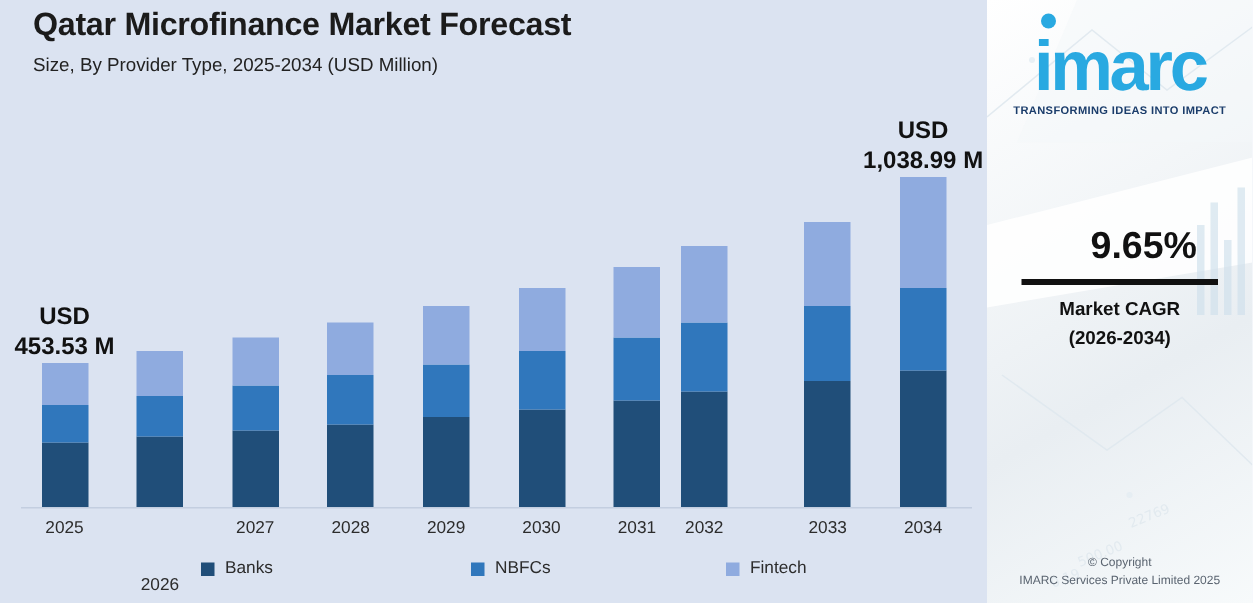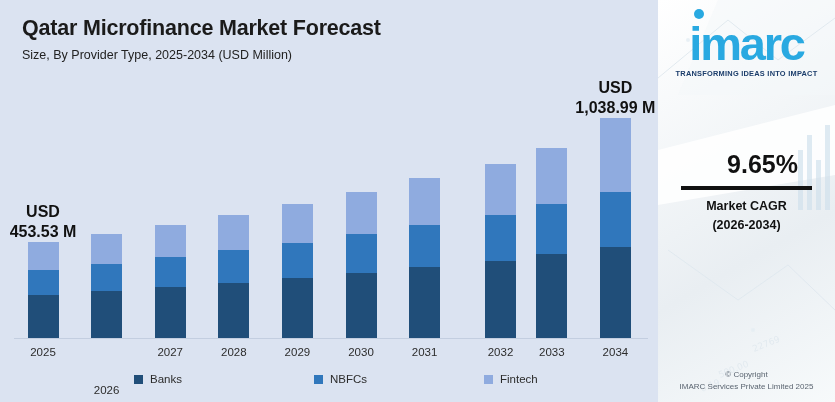--- a/index.html
+++ b/index.html
@@ -12,21 +12,21 @@
   }
   #root { position: relative; width: 835px; height: 402px; display: flex; }
 
   
   .chart-panel {
     position: relative;
     width: 658px; height: 402px;
     background: #dbe3f1;
     overflow: hidden;
   }
-  .chart-header { position: absolute; left: 22px; top: 16px; }
+  .chart-header { position: absolute; left: 22px; top: 4px; }
   .chart-title {
     font-size: 21.5px; font-weight: bold; color: #1b1b1b;
     letter-spacing: -0.2px; white-space: nowrap;
   }
   .chart-subtitle {
     font-size: 12.5px; color: #222; margin-top: 7px; white-space: nowrap;
   }
 
   .plot {
     position: absolute;
@@ -179,21 +179,21 @@
           <div class="bar-xlabel" style="top: 154.315px;">2030</div>
         </div>
         <div class="bar-group" style="left: 409.1px; top: 178.133px; bottom: auto; width: 31px; height: 159.867px;">
           <div class="bar" style="height: 159.867px; top: 0px;">
             <div class="seg seg-banks" style="background: rgb(32, 78, 121); height: 70.7225px; bottom: 0px; top: auto;"></div>
             <div class="seg seg-nbfc" style="background: rgb(48, 119, 188); height: 42.2429px; bottom: 70.7225px; top: auto;"></div>
             <div class="seg seg-fintech" style="background: rgb(143, 171, 223); height: 46.9013px; bottom: 112.965px; top: auto;"></div>
           </div>
           <div class="bar-xlabel" style="top: 167.867px;">2031</div>
         </div>
-        <div class="bar-group" style="left: 485px; top: 163.735px; bottom: auto; width: 31px; height: 173px; border-radius: 14px;">
+        <div class="bar-group" style="left: 454px; top: 163.735px; bottom: auto; width: 31px; height: 173px; border-radius: 14px;">
           <div class="bar" style="height: 174.265px; top: 0px;">
             <div class="seg seg-banks" style="background: rgb(32, 78, 121); height: 76.8631px; bottom: 0px; top: auto;"></div>
             <div class="seg seg-nbfc" style="background: rgb(48, 119, 188); height: 46.1602px; bottom: 76.8631px; top: auto;"></div>
             <div class="seg seg-fintech" style="background: rgb(143, 171, 223); height: 51.2421px; bottom: 123.023px; top: auto;"></div>
           </div>
           <div class="bar-xlabel" style="top: 182.265px;">2032</div>
         </div>
         <div class="bar-group" style="left: 536.3px; top: 147.748px; bottom: auto; width: 31px; height: 190.252px;">
           <div class="bar" style="height: 190.252px; top: 0px;">
             <div class="seg seg-banks" style="background: rgb(32, 78, 121); height: 83.6389px; bottom: 0px; top: auto;"></div>

